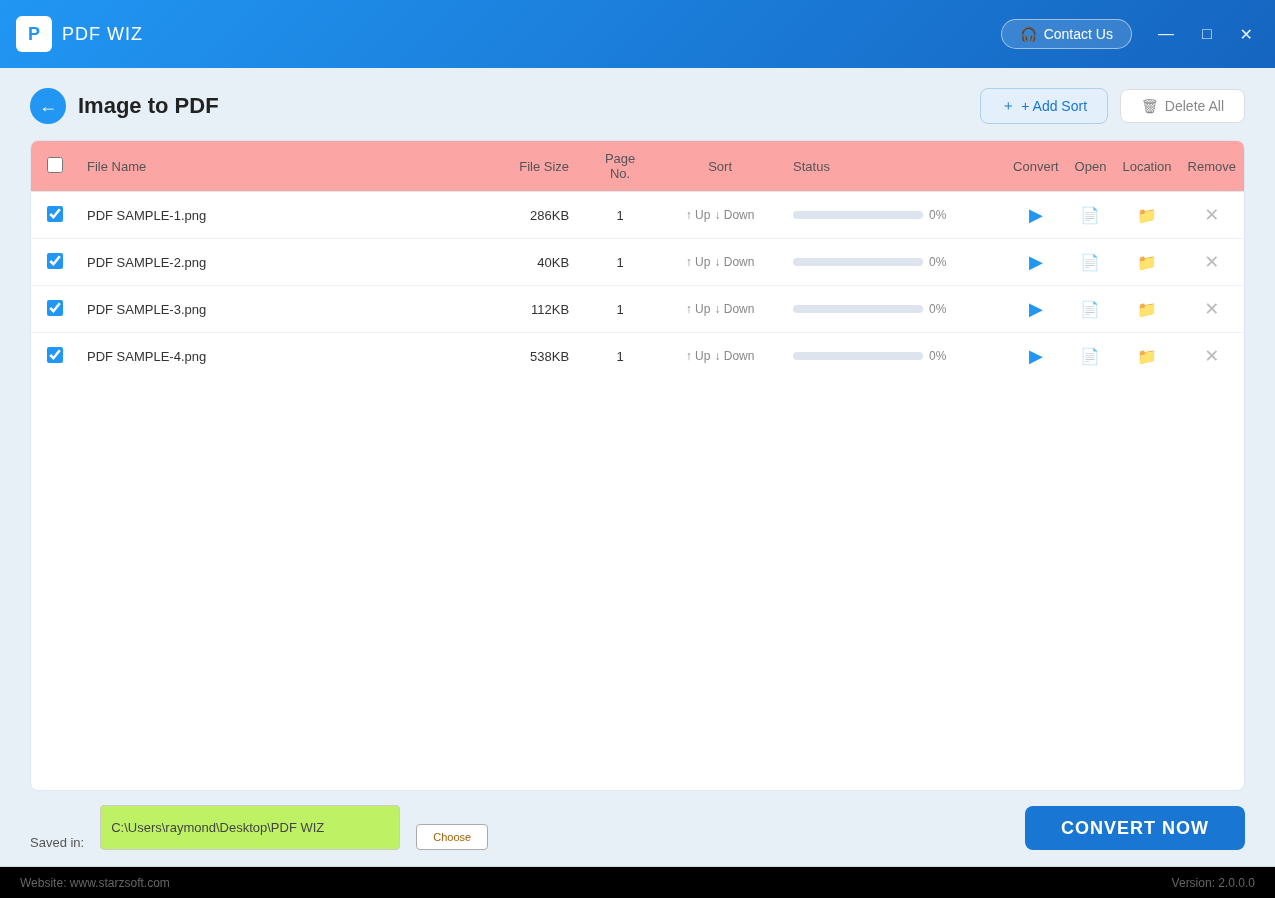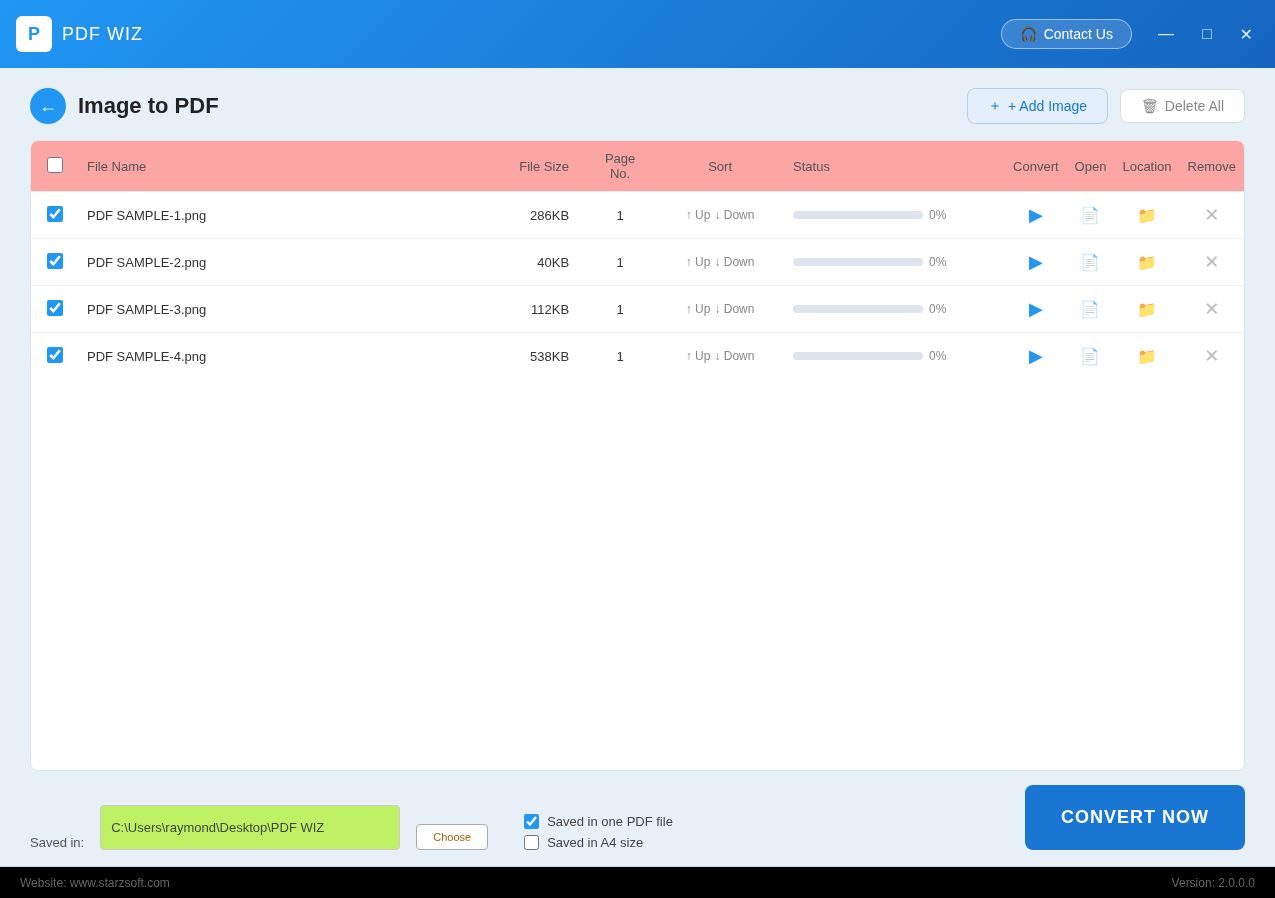--- a/index.html
+++ b/index.html
@@ -211,21 +211,21 @@
     }
     .convert-now-btn {
       background: #1976D2;
       color: white;
       border: none;
       border-radius: 8px;
       padding: 8px 36px;
       font-size: 18px;
       font-weight: 600;
       cursor: pointer;
-      height: 65px;
+      height: 44px;
       margin-left: auto;
       letter-spacing: 1px;
     }
 
     
     #status-bar {
       background: #000000;
       border-top: 1px solid #ccd6e0;
       height: 32px;
       display: flex;
@@ -260,21 +260,21 @@
 <div id="main">
 
   <div id="page-header">
     <button class="back-btn">
       <span>←</span>
     </button>
     <span class="page-title-text">Image to PDF</span>
     <div class="header-spacer"></div>
     <button class="add-file-btn">
       <span>＋</span>
-      <span>+ Add Image</span>
+      <span>+ Add Sort</span>
     </button>
     <button class="delete-all-btn">
       <span>🗑</span>
       <span>Delete All</span>
     </button>
   </div>
 
   <div id="file-table-container">
     <table id="file-table">
       <thead>
@@ -430,30 +430,20 @@
       </td>
     </tr>
         </tbody>
     </table>
   </div>
 
   <div id="footer-area">
     <span class="saved-in-label">Saved in:</span>
     <input type="text" class="path-input" value="C:\Users\raymond\Desktop\PDF WIZ" style="">
     <button class="choose-btn">Choose</button>
-    <div class="options-area">
-      <div class="opt-row">
-        <input type="checkbox" class="opt-checkbox" id="opt1" checked="" style="">
-        <label for="opt1">Saved in one PDF file</label>
-      </div>
-      <div class="opt-row">
-        <input type="checkbox" class="opt-checkbox" id="opt2" style="">
-        <label for="opt2">Saved in A4 size</label>
-      </div>
-    </div>
     <button class="convert-now-btn">CONVERT NOW</button>
   </div>
 </div>
 
 <div id="status-bar">
   <span class="status-website">Website: www.starzsoft.com</span>
   <div class="status-spacer"></div>
   <span class="status-version">Version: 2.0.0.0</span>
 </div>
 

